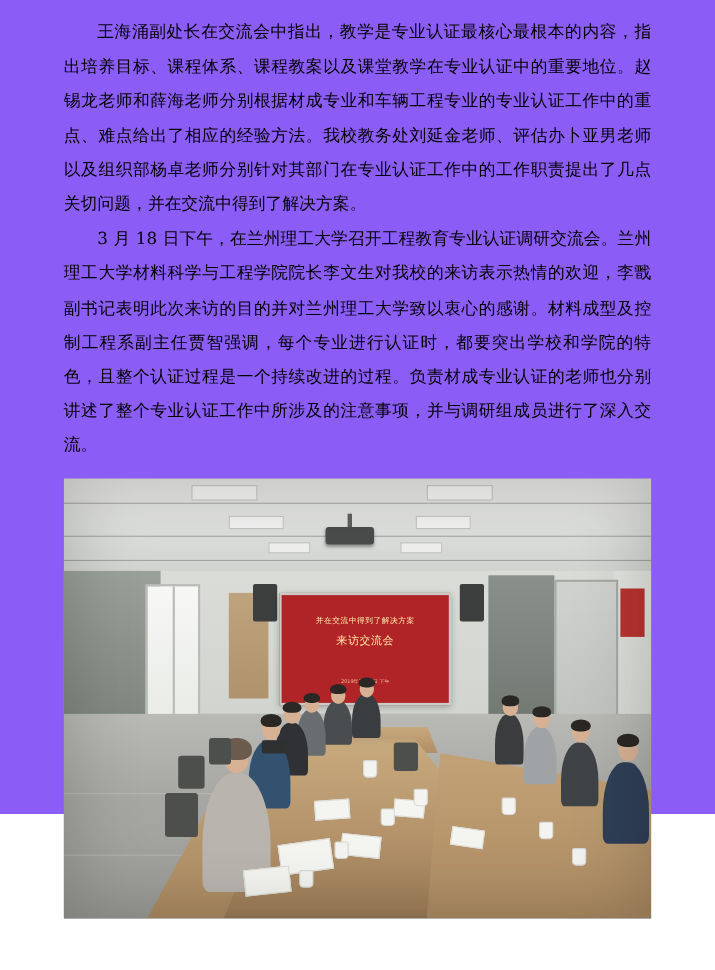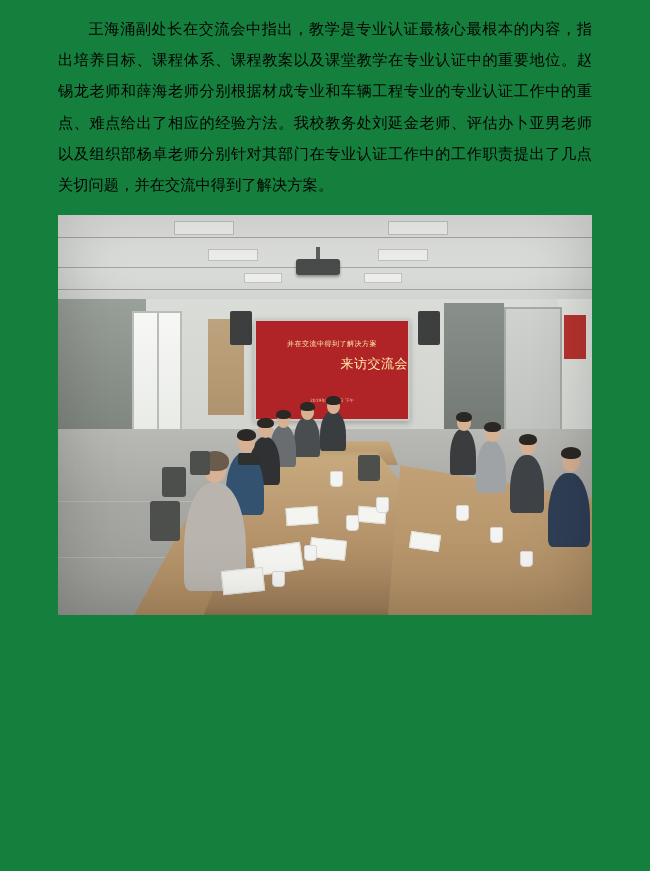--- a/index.html
+++ b/index.html
@@ -10,22 +10,22 @@
   body {
     width: 650px;
     height: 882px;
     font-family: "DejaVu Serif", "Liberation Serif", serif;
     color: #000000;
     overflow: hidden;
   }
   .page {
     position: relative;
     width: 650px;
-    height: 871px;
-    background: #15803d;
+    height: 740px;
+    background: #8b5cf6;
     box-sizing: border-box;
     padding: 14px 84px 0 58px;
   }
   .doc-body {
     width: 534px;
   }
   p.para {
     margin: 0 0 0 0;
     font-size: 15.2px;
     line-height: 31.2px;
@@ -124,23 +124,23 @@
     left: 0; right: 0; top: 18px;
     text-align: center;
     color: #ffe9a8;
     font-size: 7px;
     font-family: "DejaVu Sans", "Liberation Sans", sans-serif;
     letter-spacing: 0.5px;
   }
   .screen-sub {
     position: absolute;
     left: 0; right: 0; top: 34px;
-    text-align: right;
+    text-align: center;
     color: #ffe9a8;
-    font-size: 13px;
+    font-size: 10px;
     font-family: "DejaVu Sans", "Liberation Sans", sans-serif;
     letter-spacing: 0.5px;
   }
   .screen-foot {
     position: absolute;
     left: 0; right: 0; bottom: 16px;
     text-align: center;
     color: #f3cfa0;
     font-size: 4.5px;
     font-family: "DejaVu Sans", "Liberation Sans", sans-serif;
@@ -258,20 +258,21 @@
     box-shadow: inset 0 0 70px rgba(0,0,0,0.22);
     pointer-events: none;
   }
 </style>
 </head>
 <body>
 
 <div class="page">
   <div class="doc-body">
     <p class="para">王海涌副处长在交流会中指出，教学是专业认证最核心最根本的内容，指出培养目标、课程体系、课程教案以及课堂教学在专业认证中的重要地位。赵锡龙老师和薛海老师分别根据材成专业和车辆工程专业的专业认证工作中的重点、难点给出了相应的经验方法。我校教务处刘延金老师、评估办卜亚男老师以及组织部杨卓老师分别针对其部门在专业认证工作中的工作职责提出了几点关切问题，并在交流中得到了解决方案。</p>
+    <p class="para">3 月 18 日下午，在兰州理工大学召开工程教育专业认证调研交流会。兰州理工大学材料科学与工程学院院长李文生对我校的来访表示热情的欢迎，李戬副书记表明此次来访的目的并对兰州理工大学致以衷心的感谢。材料成型及控制工程系副主任贾智强调，每个专业进行认证时，都要突出学校和学院的特色，且整个认证过程是一个持续改进的过程。负责材成专业认证的老师也分别讲述了整个专业认证工作中所涉及的注意事项，并与调研组成员进行了深入交流。</p>
   </div>
 
   <div class="photo-wrap">
     <div class="photo">
 
       <div class="ceiling"></div>
       <div class="ceil-line" style="left:0;top:22px;width:100%;"></div>
       <div class="ceil-line" style="left:0;top:52px;width:100%;"></div>
       <div class="ceil-line" style="left:0;top:74px;width:100%;"></div>
       <div class="ceil-panel" style="left:116px;top:6px;width:58px;height:12px;"></div>

